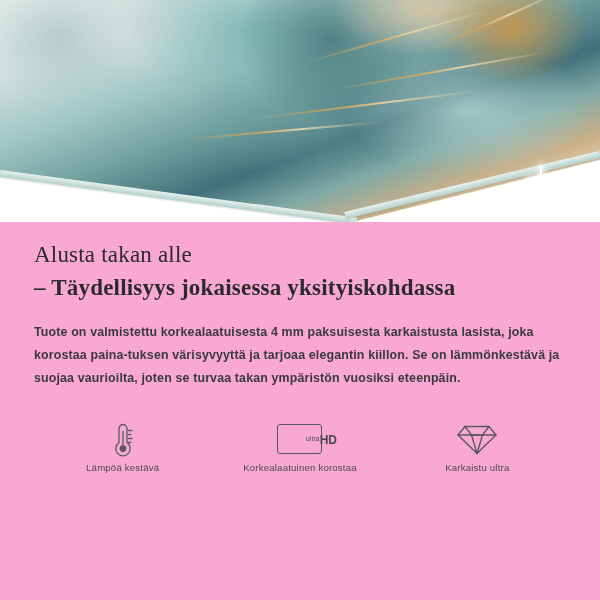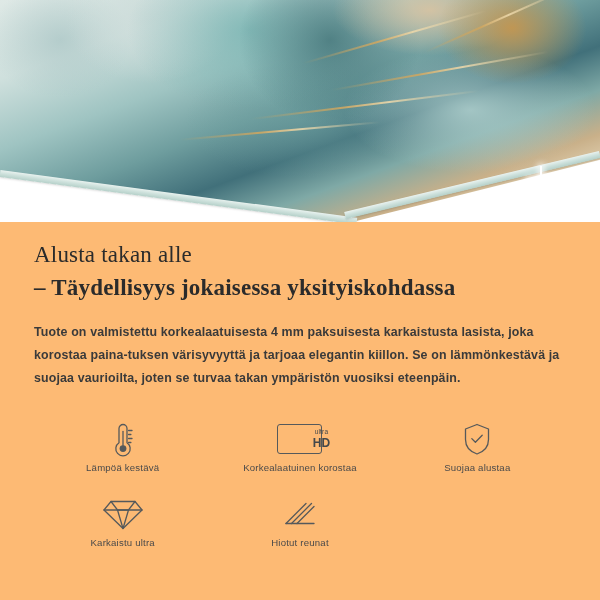--- a/index.html
+++ b/index.html
@@ -7,21 +7,21 @@
     width: 600px;
     height: 600px;
     background: #ffffff;
     font-family: "Liberation Sans", sans-serif;
     overflow: hidden;
   }
   .page {
     width: 600px;
     height: 600px;
     position: relative;
-    background: #fdba74;
+    background: #f9a8d4;
   }
 
   
   .hero {
     position: relative;
     width: 600px;
     height: 222px;
     overflow: hidden;
     background: #ffffff;
   }
@@ -149,21 +149,20 @@
     stroke: #55595b;
     stroke-width: 1.3;
     stroke-linecap: round;
     stroke-linejoin: round;
   }
   .ultrahd-box {
     width: 30px; height: 30px;
     border: 1.3px solid #55595b;
     border-radius: 3px;
     display: flex;
-    flex-direction: column;
     align-items: center;
     justify-content: center;
     color: #44484a;
     line-height: 1;
     padding-left: 43px;
   }
   .ultrahd-box .u1 { font-size: 6.5px; letter-spacing: 0.2px; }
   .ultrahd-box .u2 { font-size: 12px; font-weight: 700; margin-top: 1px; }
 </style>
 </head>
@@ -211,50 +210,30 @@
       <div class="feature">
         <div class="feature-icon">
           <div class="ultrahd-box">
             <span class="u1">ultra</span>
             <span class="u2">HD</span>
           </div>
         </div>
         <div class="feature-label">Korkealaatuinen korostaa</div>
       </div>
 
-      <div class="feature">
-        <div class="feature-icon">
-          <svg width="34" height="40" viewBox="0 0 34 40">
-            <path class="stroke" d="M17 5.5 5.5 10v10.5c0 7.3 5 12.3 11.5 14.5 6.5-2.2 11.5-7.2 11.5-14.5V10L17 5.5z"></path>
-            <path class="stroke" d="m11.8 19.6 3.6 3.6 6.8-7"></path>
-          </svg>
-        </div>
-        <div class="feature-label">Suojaa alustaa</div>
-      </div>
 
       <div class="feature">
         <div class="feature-icon">
           <svg width="42" height="38" viewBox="0 0 42 38">
             <path class="stroke" d="M9 6.5h24l7 8.5-19 18.5L2 15l7-8.5z"></path>
             <path class="stroke" d="M2 15h38"></path>
             <path class="stroke" d="M9 6.5 15.5 15 21 33.5 26.5 15 33 6.5"></path>
             <path class="stroke" d="M15.5 15h11"></path>
           </svg>
         </div>
         <div class="feature-label">Karkaistu ultra</div>
       </div>
 
-      <div class="feature">
-        <div class="feature-icon">
-          <svg width="40" height="34" viewBox="0 0 40 34">
-            <path class="stroke" d="M6 26.5 26 6.5"></path>
-            <path class="stroke" d="M11.5 26.5 31.5 6.5"></path>
-            <path class="stroke" d="M17 26.5 34 9.5"></path>
-            <path class="stroke" d="M6 26.5h28"></path>
-          </svg>
-        </div>
-        <div class="feature-label">Hiotut reunat</div>
-      </div>
 
 
     </div>
   </div>
 </div>
 
 </body></html>

